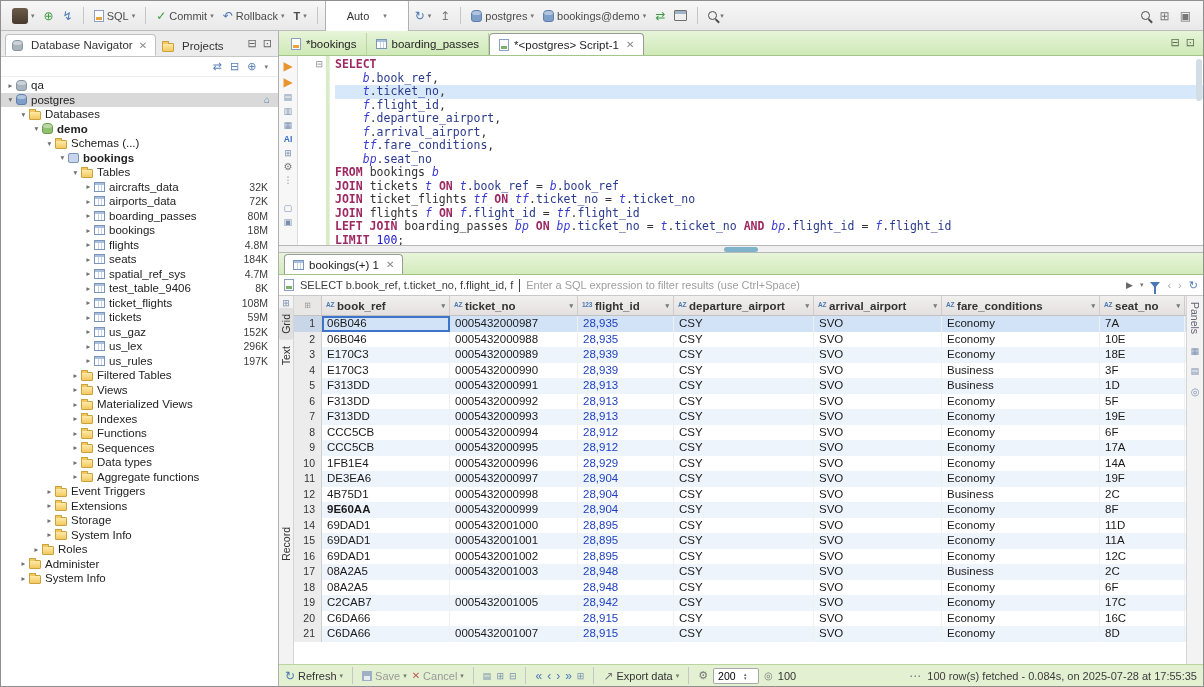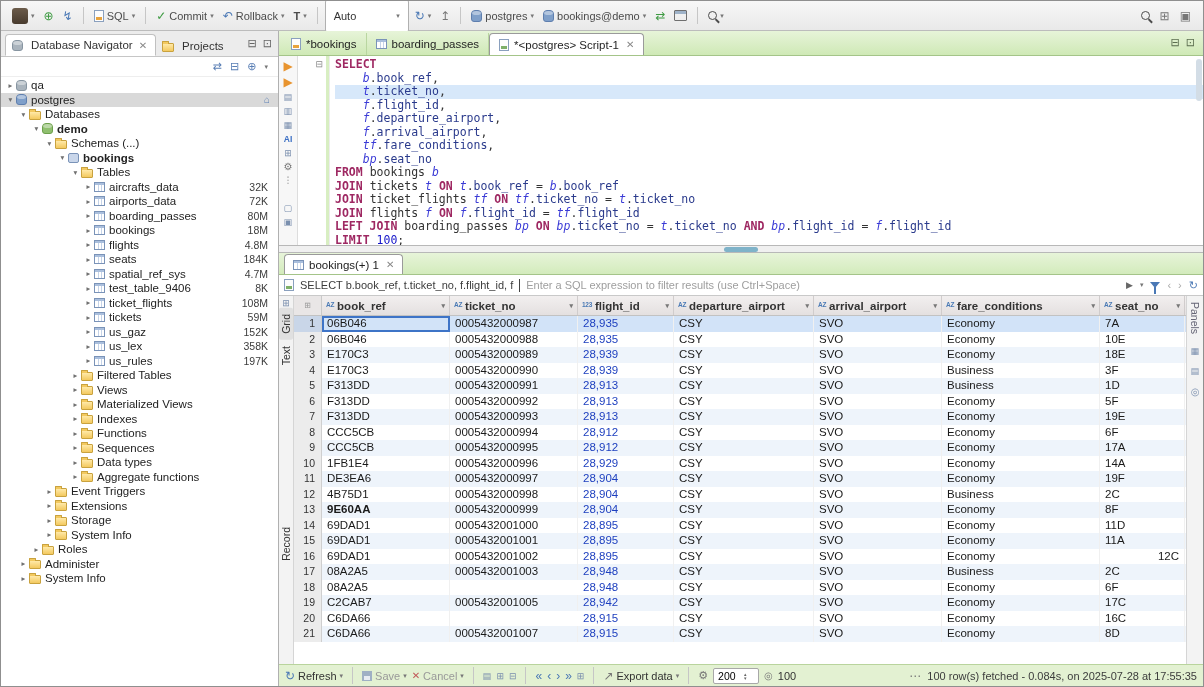--- a/index.html
+++ b/index.html
@@ -8,21 +8,21 @@
   .app { width:1204px; height:687px; border:1px solid #8f8f8f; display:flex; flex-direction:column; overflow:hidden; background:#fff; }
 
   
   .topbar { height:30px; flex:none; background:linear-gradient(#f7f7f7,#e9e9e9); border-bottom:1px solid #bcbcbc; display:flex; align-items:center; padding:0 8px; gap:3px; }
   .tb-btn { display:inline-flex; align-items:center; gap:3px; padding:2px 3px; border-radius:3px; color:#4c4c4c; font-size:11px; white-space:nowrap; }
   .tb-sep { width:1px; height:17px; background:#c6c6c6; margin:0 4px; flex:none; }
   .caret { font-size:7px; color:#777; }
   .glyph { font-size:12px; line-height:1; }
   .g-green { color:#3f9b43; } .g-blue { color:#4a78b5; } .g-orange { color:#e8942f; } .g-red { color:#c05656; } .g-gray { color:#777; }
   .appico { width:16px; height:16px; border-radius:3px; background:linear-gradient(#6b5b4a,#473a2d); flex:none; }
-  .combo { background:#fff; border:1px solid #b0b0b0; border-radius:3px; height:34px; width:84px; display:flex; align-items:center; justify-content:space-between; padding:0 8px; font-size:11px; color:#333; }
+  .combo { background:#fff; border:1px solid #b0b0b0; border-radius:3px; height:34px; width:84px; display:flex; align-items:center; justify-content:space-between; padding:0 21px; font-size:11px; color:#333; }
   .mag { width:9px; height:9px; border:1.5px solid #4c4c4c; border-radius:50%; position:relative; display:inline-block; flex:none; }
   .mag::after { content:""; position:absolute; width:5px; height:1.5px; background:#4c4c4c; transform:rotate(45deg); right:-4px; bottom:-2px; }
   .dbico { width:11px; height:12px; border-radius:4px 4px 3px 3px; background:#7f9fc9; border:1px solid #5f7fae; position:relative; flex:none; }
   .dbico::before { content:""; position:absolute; top:0; left:0; right:0; height:4px; border-radius:50%; background:rgba(255,255,255,.4); }
   .winico { width:13px; height:11px; border:1px solid #6f6f6f; border-radius:1px; position:relative; display:inline-block; }
   .winico::before { content:""; position:absolute; top:0; left:0; right:0; height:3px; background:#9fb3c9; }
   .tb-right { margin-left:auto; display:flex; align-items:center; gap:10px; padding-right:4px; }
 
   
   .main { flex:1; display:flex; min-height:0; }
@@ -346,21 +346,21 @@
           <div class="tree-row" style="padding-left: 82px;">
             <span class="tree-arrow">▸</span>
             <span class="ti ti-table"></span>
             <span class="tree-label">us_gaz</span>
             <span class="tree-size">152K</span>
           </div>
           <div class="tree-row" style="padding-left: 82px;">
             <span class="tree-arrow">▸</span>
             <span class="ti ti-table"></span>
             <span class="tree-label">us_lex</span>
-            <span class="tree-size">358K</span>
+            <span class="tree-size">296K</span>
           </div>
           <div class="tree-row" style="padding-left: 82px;">
             <span class="tree-arrow">▸</span>
             <span class="ti ti-table"></span>
             <span class="tree-label">us_rules</span>
             <span class="tree-size">197K</span>
           </div>
           <div class="tree-row" style="padding-left: 69px;">
             <span class="tree-arrow">▸</span>
             <span class="ti ti-folder"></span>
@@ -705,21 +705,21 @@
               <span class="g-cell" style="width: 85px;">11A</span>
             </div>
             <div class="g-row">
               <span class="g-rownum" style="width: 28px;">16</span>
               <span class="g-cell" style="width: 128px;">69DAD1</span>
               <span class="g-cell" style="width: 128px;">0005432001002</span>
               <span class="g-cell num" style="width: 96px;">28,895</span>
               <span class="g-cell" style="width: 140px;">CSY</span>
               <span class="g-cell" style="width: 128px;">SVO</span>
               <span class="g-cell" style="width: 158px;">Economy</span>
-              <span class="g-cell" style="width: 85px; text-align: right;">12C</span>
+              <span class="g-cell" style="width: 85px;">12C</span>
             </div>
             <div class="g-row stripe">
               <span class="g-rownum" style="width: 28px;">17</span>
               <span class="g-cell" style="width: 128px;">08A2A5</span>
               <span class="g-cell" style="width: 128px;">0005432001003</span>
               <span class="g-cell num" style="width: 96px;">28,948</span>
               <span class="g-cell" style="width: 140px;">CSY</span>
               <span class="g-cell" style="width: 128px;">SVO</span>
               <span class="g-cell" style="width: 158px;">Business</span>
               <span class="g-cell" style="width: 85px;">2C</span>

